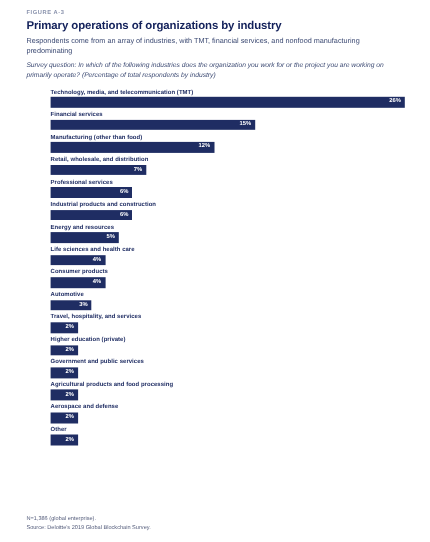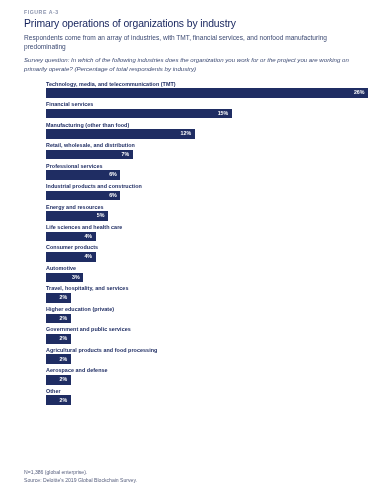--- a/index.html
+++ b/index.html
@@ -24,21 +24,21 @@
   .fig-number {
     font-size: 5.2px;
     letter-spacing: 0.55px;
     color: #8a93ad;
     font-weight: 700;
     text-transform: uppercase;
     margin: 0 0 3px 0;
   }
   .fig-title {
     font-size: 10.4px;
-    font-weight: 400;
+    font-weight: 700;
     color: #12205a;
     margin: 0 0 4px 0;
     letter-spacing: -0.1px;
   }
   .fig-subtitle {
     font-size: 6.6px;
     line-height: 9.2px;
     color: #3c4a73;
     margin: 0 0 5px 0;
     max-width: 320px;

